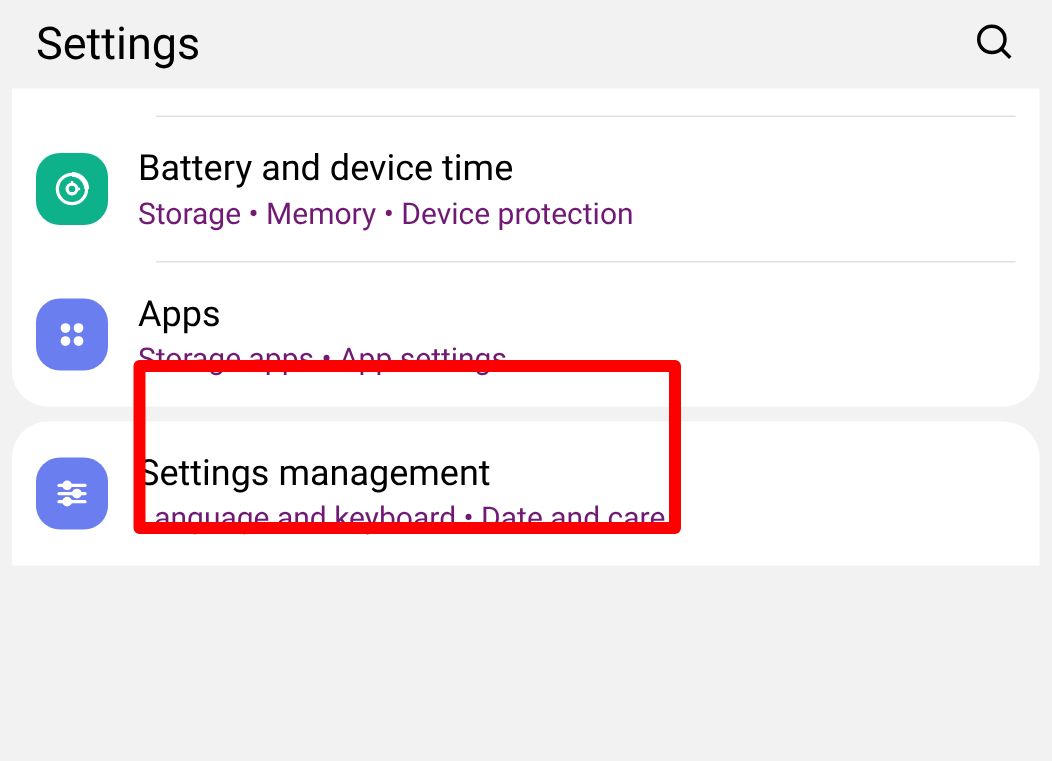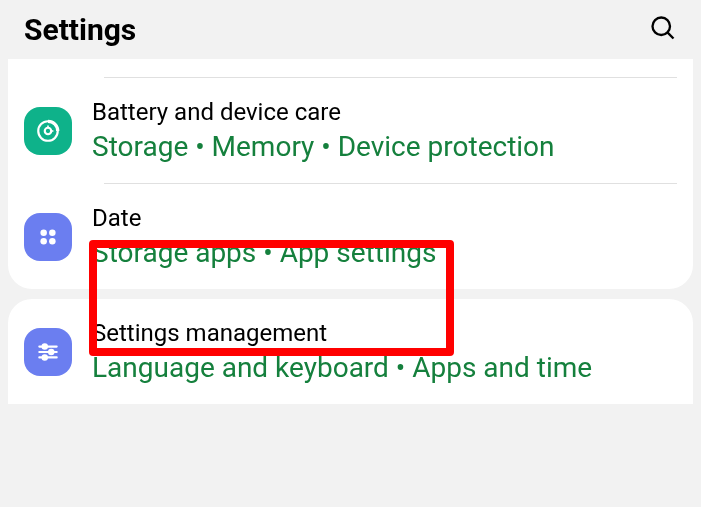--- a/index.html
+++ b/index.html
@@ -16,21 +16,21 @@
     }
     .header {
       display: flex;
       align-items: center;
       justify-content: space-between;
       padding: 12px 24px;
       background: #f2f2f2;
     }
     .header-title {
       font-size: 30px;
-      font-weight: 700;
+      font-weight: 400;
       color: #000;
     }
     .search-icon {
       width: 28px;
       height: 28px;
       cursor: pointer;
     }
     .section {
       background: #fff;
       border-radius: 24px;
@@ -77,22 +77,22 @@
     .item-content {
       flex: 1;
     }
     .item-title {
       font-size: 24px;
       font-weight: 400;
       color: #000;
       margin-bottom: 4px;
     }
     .item-subtitle {
-      font-size: 28px;
-      color: #15803d;
+      font-size: 20px;
+      color: #701a75;
     }
     .divider {
       height: 1px;
       background: #e0e0e0;
       margin-left: 96px;
       margin-right: 16px;
     }
     .highlight-box {
       position: absolute;
       border: 8px solid #ff0000;
@@ -125,53 +125,53 @@
   <div class="item">
     <div class="item-icon icon-battery">
       <svg width="26" height="26" viewBox="0 0 24 24" fill="none" stroke="#fff" stroke-width="2">
         <circle cx="12" cy="12" r="9"></circle>
         <path d="M12 3 A9 9 0 0 1 21 12" stroke-width="3"></path>
         <path d="M9 12 a3 3 0 1 0 6 0 a3 3 0 1 0 -6 0" fill="none"></path>
         <path d="M12 9 L12 7 M15 12 L17 12" stroke-width="1.5"></path>
       </svg>
     </div>
     <div class="item-content">
-      <div class="item-title">Battery and device care</div>
+      <div class="item-title">Battery and device time</div>
       <div class="item-subtitle">Storage  •  Memory  •  Device protection</div>
     </div>
   </div>
   <div class="divider"></div>
   <div class="item">
     <div class="item-icon icon-apps">
       <svg width="26" height="26" viewBox="0 0 24 24" fill="#fff">
         <circle cx="8" cy="8" r="3"></circle>
         <circle cx="16" cy="8" r="3"></circle>
         <circle cx="8" cy="16" r="3"></circle>
         <circle cx="16" cy="16" r="3"></circle>
       </svg>
     </div>
     <div class="item-content">
-      <div class="item-title">Date</div>
+      <div class="item-title">Apps</div>
       <div class="item-subtitle">Storage apps  •  App settings</div>
     </div>
   </div>
 </div>
 
 <div class="section section-last">
   <div class="item">
     <div class="item-icon icon-general">
       <svg width="26" height="26" viewBox="0 0 24 24" fill="none" stroke="#fff" stroke-width="2" stroke-linecap="round">
         <line x1="4" y1="7" x2="20" y2="7"></line>
         <line x1="4" y1="12" x2="20" y2="12"></line>
         <line x1="4" y1="17" x2="20" y2="17"></line>
         <circle cx="9" cy="7" r="2" fill="#fff"></circle>
         <circle cx="15" cy="12" r="2" fill="#fff"></circle>
         <circle cx="9" cy="17" r="2" fill="#fff"></circle>
       </svg>
     </div>
     <div class="item-content">
       <div class="item-title">Settings management</div>
-      <div class="item-subtitle">Language and keyboard  •  Apps and time</div>
+      <div class="item-subtitle">Language and keyboard  •  Date and care</div>
     </div>
   </div>
 </div>
 
 <div class="highlight-box highlight-apps"></div>
 
 </body></html>

